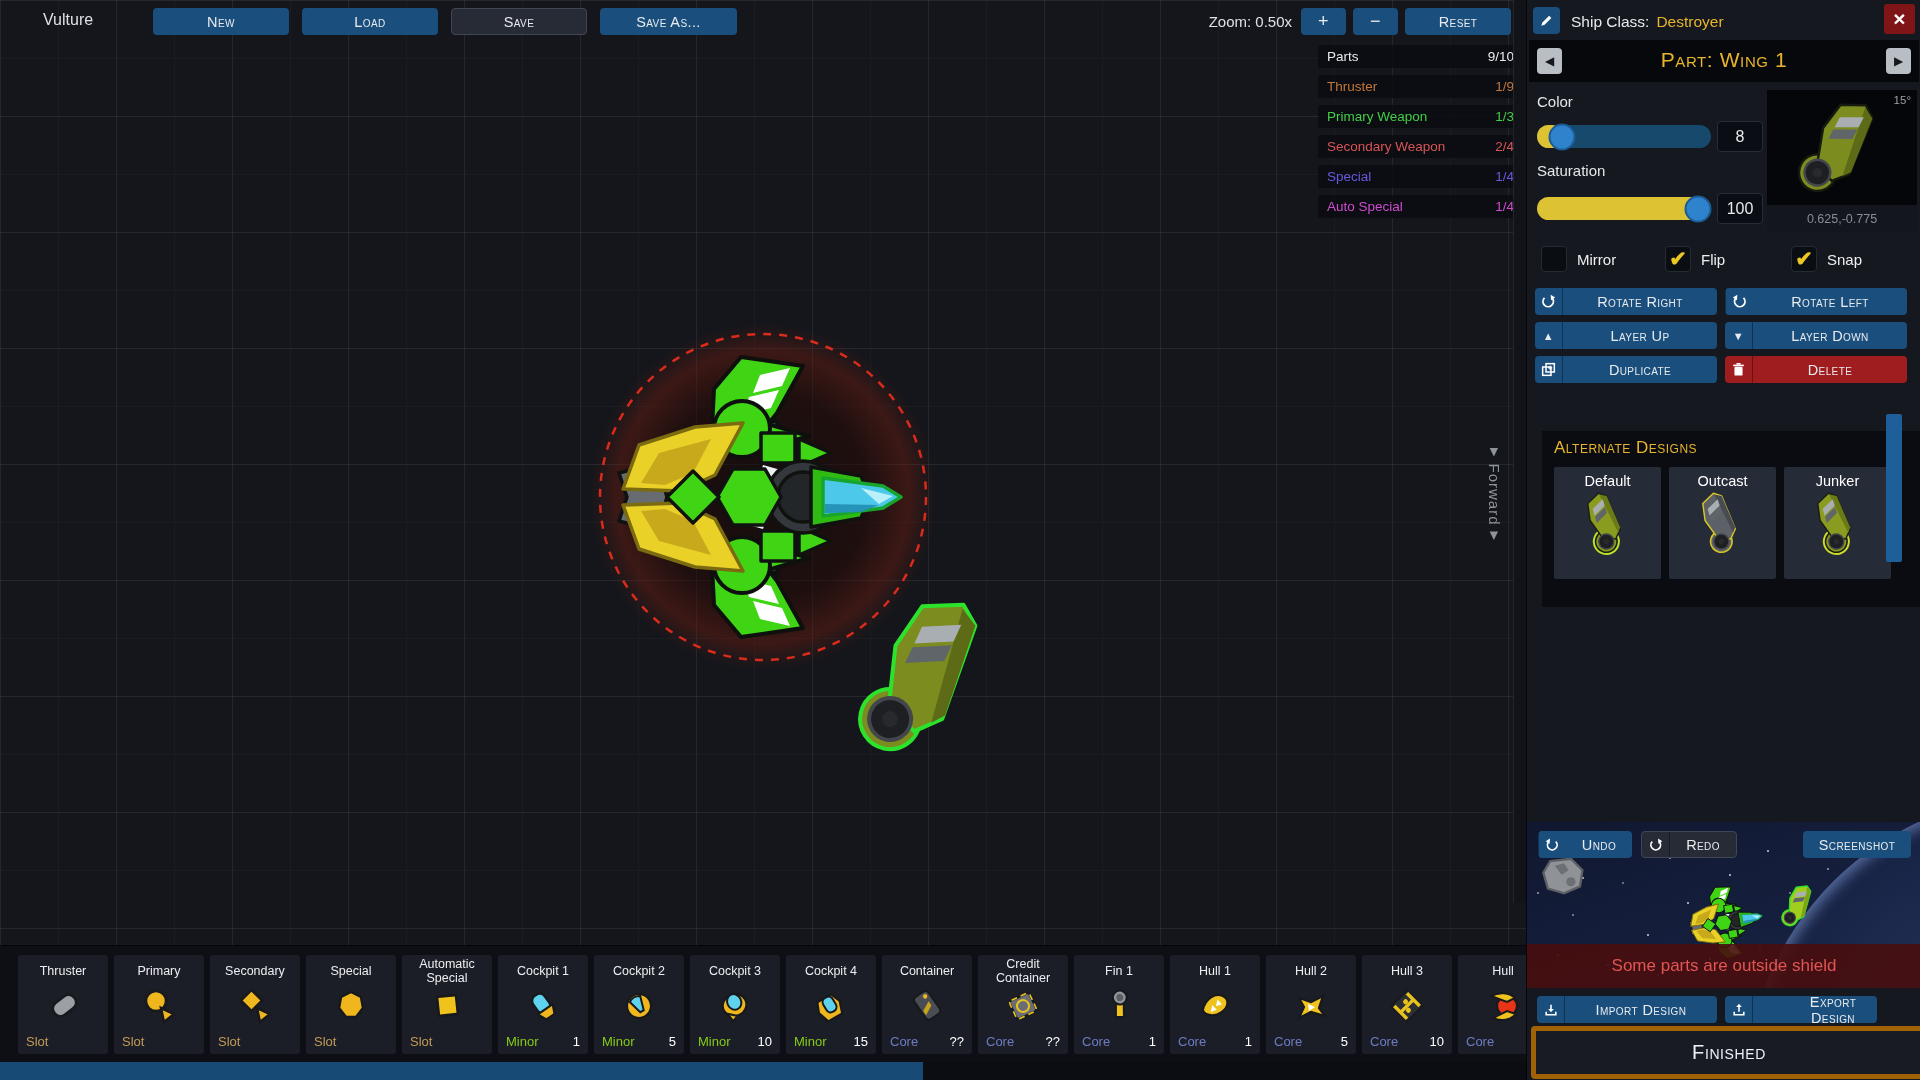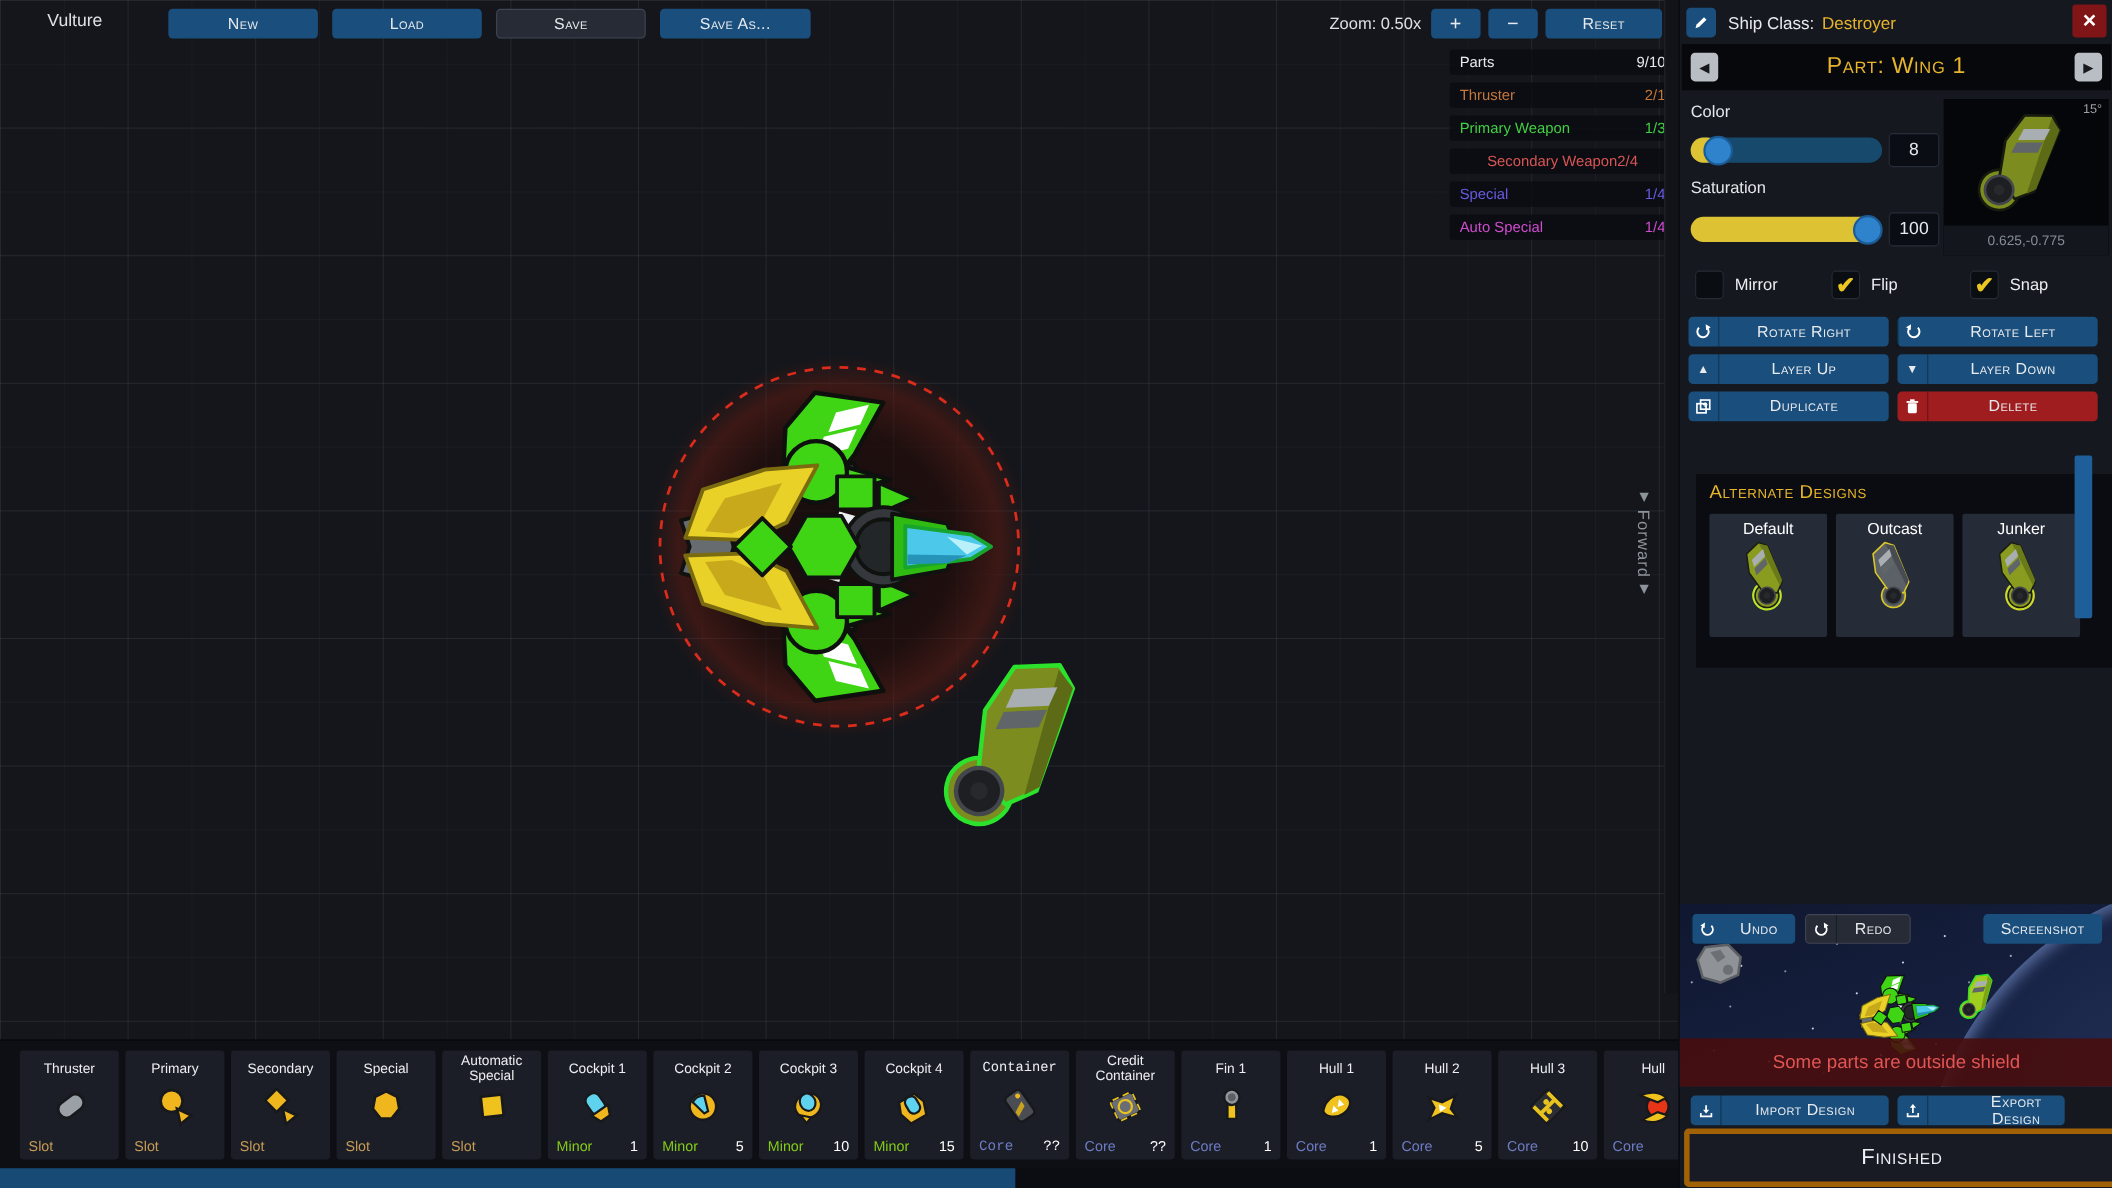--- a/index.html
+++ b/index.html
@@ -136,27 +136,27 @@
         <span>Reset</span>
       </div>
 
     <div id="parts-status">
         <div class="ps-row" style="color: rgb(232, 234, 237);">
           <span>Parts</span>
           <span>9/10</span>
         </div>
         <div class="ps-row" style="color: rgb(196, 119, 58);">
           <span>Thruster</span>
-          <span>2/1</span>
+          <span>1/9</span>
         </div>
         <div class="ps-row" style="color: rgb(67, 207, 67);">
           <span>Primary Weapon</span>
           <span>1/3</span>
         </div>
-        <div class="ps-row" style="color: rgb(216, 85, 85); justify-content: center;">
+        <div class="ps-row" style="color: rgb(216, 85, 85);">
           <span>Secondary Weapon</span>
           <span>2/4</span>
         </div>
         <div class="ps-row" style="color: rgb(103, 90, 224);">
           <span>Special</span>
           <span>1/4</span>
         </div>
         <div class="ps-row" style="color: rgb(207, 76, 207);">
           <span>Auto Special</span>
           <span>1/4</span>
@@ -341,21 +341,21 @@
                 <path d="M10 10 h16 l4 10 -4 12 h-16 l-4 -12 Z" fill="#f0b61e" stroke="#17191c" stroke-width="2.2"></path>
                 <rect x="14" y="10" width="11" height="16" rx="5" fill="#5fd2ee" stroke="#17191c" stroke-width="2"></rect>
               </g>
             </svg>
           </div>
           <div class="pc-foot">
             <span class="pc-tier t-minor">Minor</span>
             <span class="pc-val">15</span>
           </div>
         </div>
-        <div class="pcard" style="left: 882px; font-family: Liberation Mono, monospace;">
+        <div class="pcard" style="left: 882px;">
           <div class="pc-title">Container</div>
           <div class="pc-icon">
             <svg viewBox="0 0 40 40">
               <g transform="rotate(-35 20 20)">
                 <rect x="12" y="6" width="17" height="27" rx="4" fill="#4a4e54" stroke="#17191c" stroke-width="2.2"></rect>
                 <circle cx="24" cy="11" r="2.2" fill="#f0b61e"></circle>
                 <path d="M14 22 l10 -5 v5 l-10 5 Z" fill="#c9a31c"></path>
               </g>
             </svg>
           </div>

